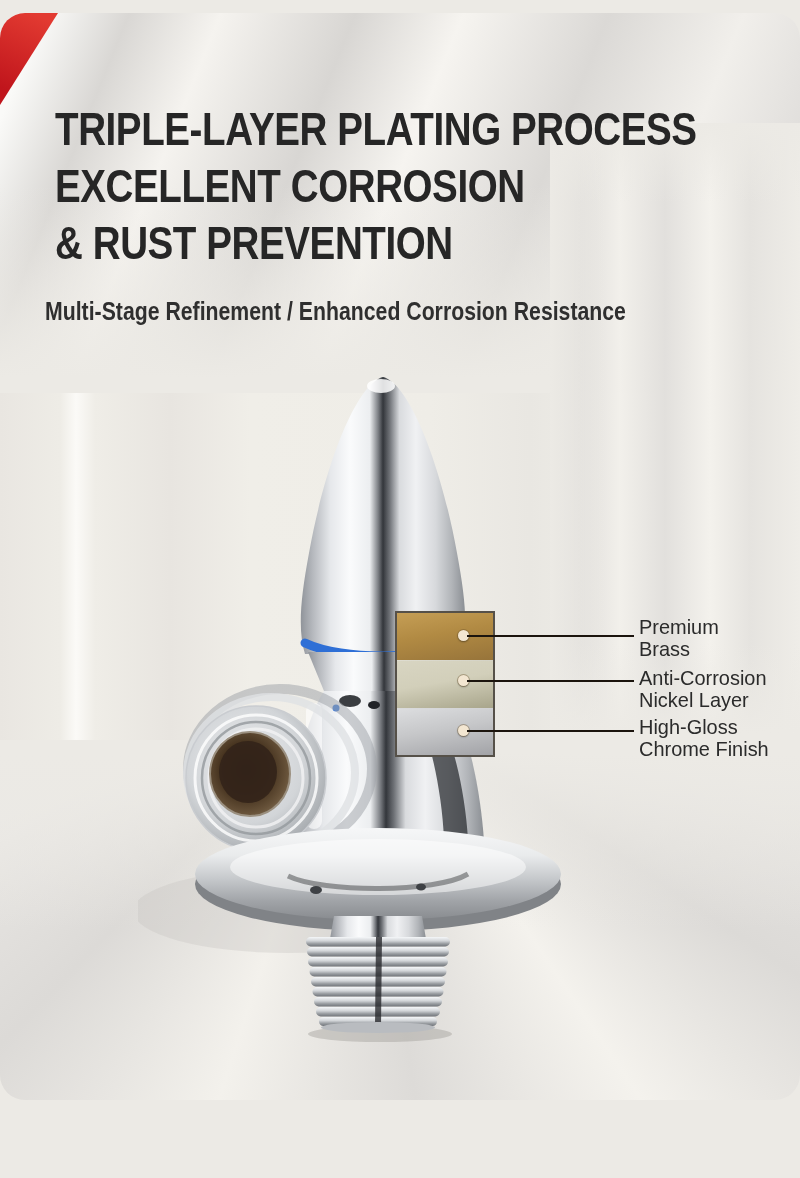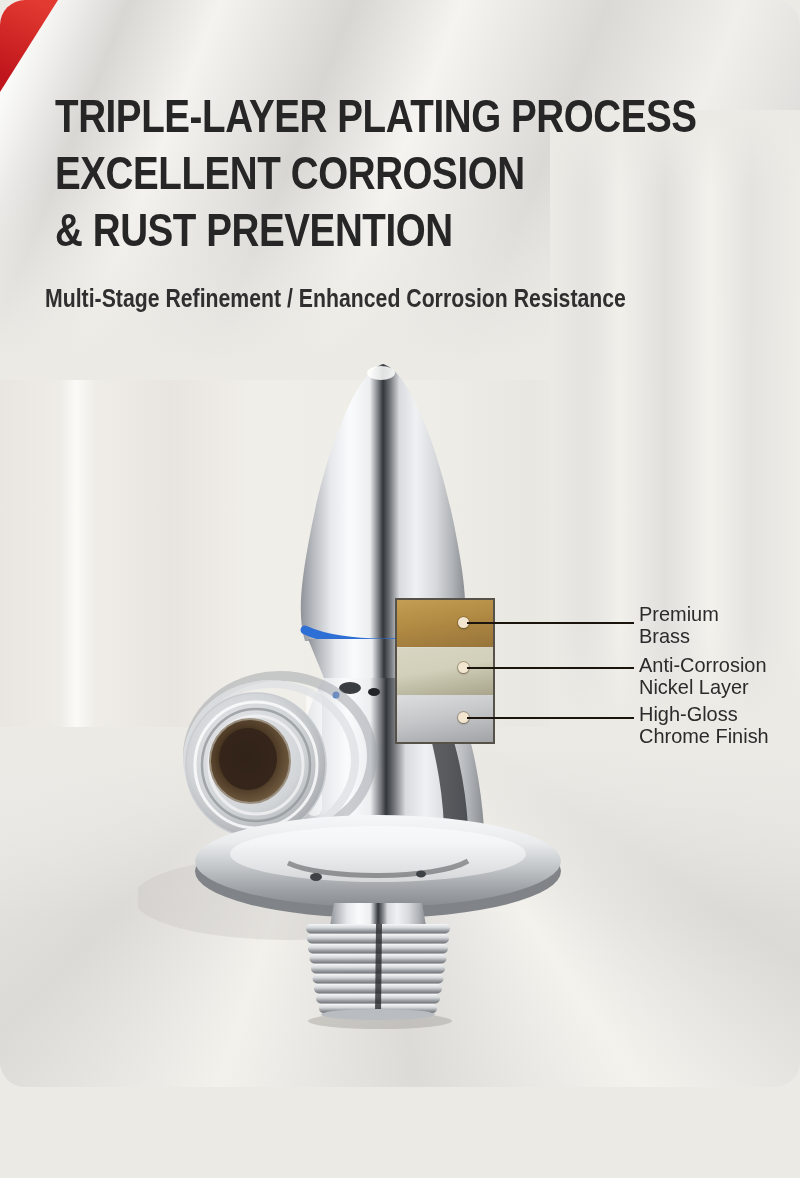--- a/index.html
+++ b/index.html
@@ -1,17 +1,17 @@
 <!DOCTYPE html>
 <html><head>
 <meta charset="utf-8">
 <style>
   html,body{margin:0;padding:0;background:#ECEAE5;}
   .stage{
-    position:relative;width:800px;height:1087px;margin:0 auto;overflow:hidden;
+    position:relative;width:800px;height:1087px;margin:13px auto;overflow:hidden;
     background:linear-gradient(90deg,#e9e6e1 0px,#eeece6 60px,#fbfaf7 76px,#efede7 95px,
                #e8e5e0 170px,#f0eee8 250px,#efede7 430px,#e9e7e2 530px,#f1efe9 630px,
                #eae8e3 720px,#efede8 800px);
     font-family:"Liberation Sans",sans-serif;
     border-radius:25px;
   }
   
   .bg-top{
     position:absolute;top:0;left:0;right:0;height:380px;
     background:

